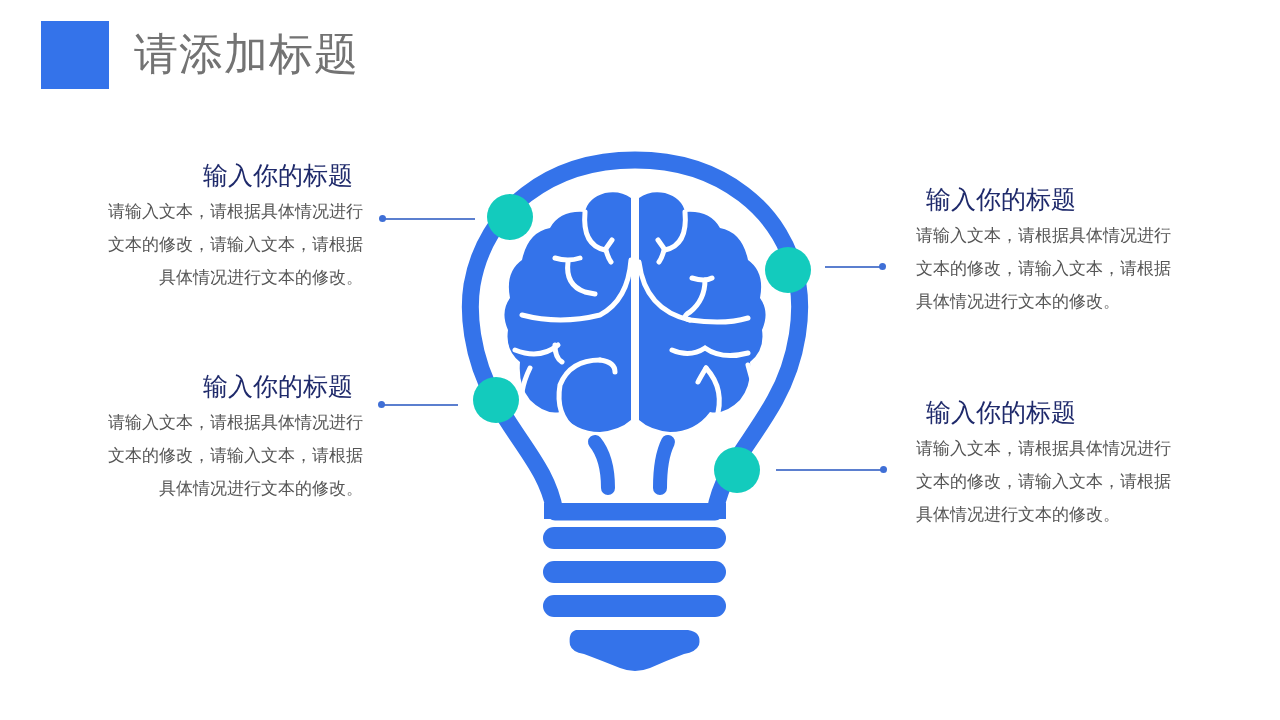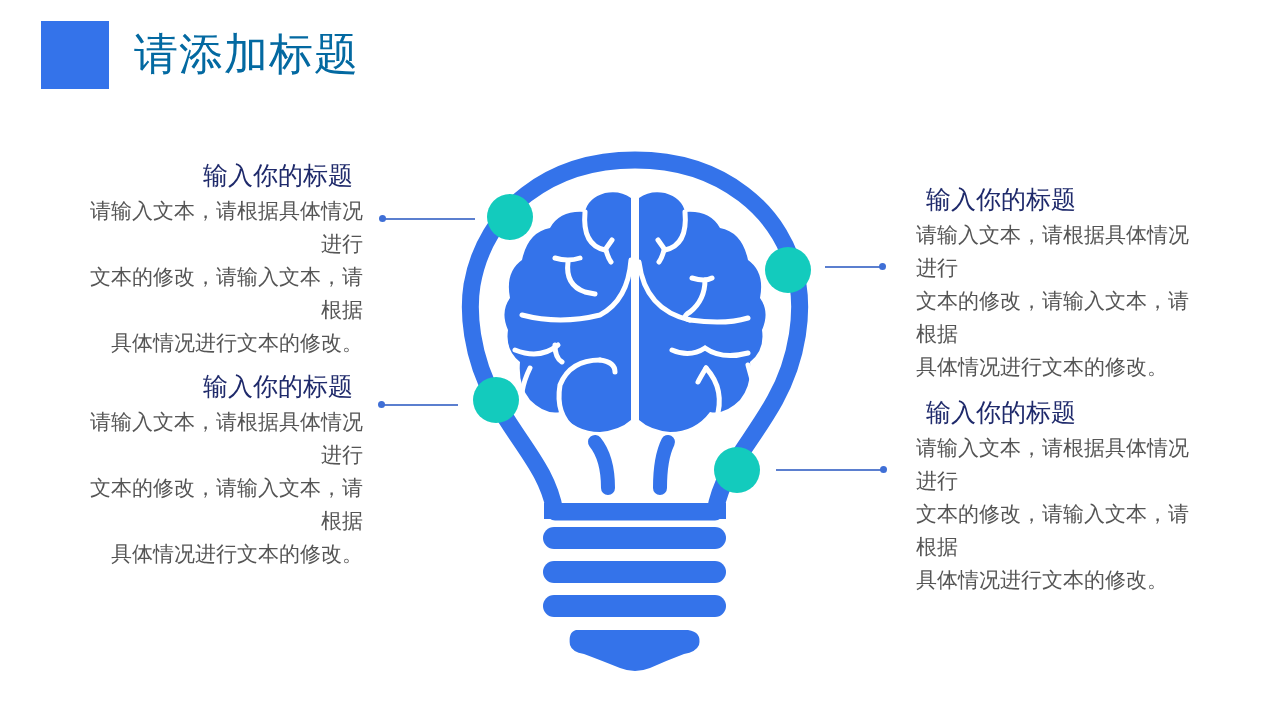--- a/index.html
+++ b/index.html
@@ -1,22 +1,22 @@
 <!DOCTYPE html>
 <html><head>
 <meta charset="utf-8">
 <style>
   html, body { margin:0; padding:0; }
   body { width:1280px; height:720px; background:#ffffff; position:relative; overflow:hidden;
          font-family:"DejaVu Sans","Liberation Sans",sans-serif; }
   .title-square { position:absolute; left:41px; top:21px; width:68px; height:68px; background:#3473ea; }
-  .page-title { position:absolute; left:134px; top:24px; font-size:44px; line-height:60px; color:#0369a1; letter-spacing:1px; }
+  .page-title { position:absolute; left:134px; top:24px; font-size:44px; line-height:60px; color:#737373; letter-spacing:1px; }
   .block { position:absolute; width:290px; }
   .block .h { font-size:25px; line-height:34px; color:#1f2a6b; font-weight:500; }
-  .block .p { font-size:21px; line-height:33px; color:#555555; margin-top:2px; }
+  .block .p { font-size:17px; line-height:33px; color:#555555; margin-top:2px; }
   .block.left { text-align:right; }
   .block.left .p { text-align-last:right; }
   .block.right { text-align:left; }
   .connector { position:absolute; height:1.5px; background:#5b7fcf; }
   .dot { position:absolute; width:7px; height:7px; border-radius:50%; background:#3f6fd6; }
   svg.bulb { position:absolute; left:0; top:0; }
 </style>
 </head>
 <body>
 

